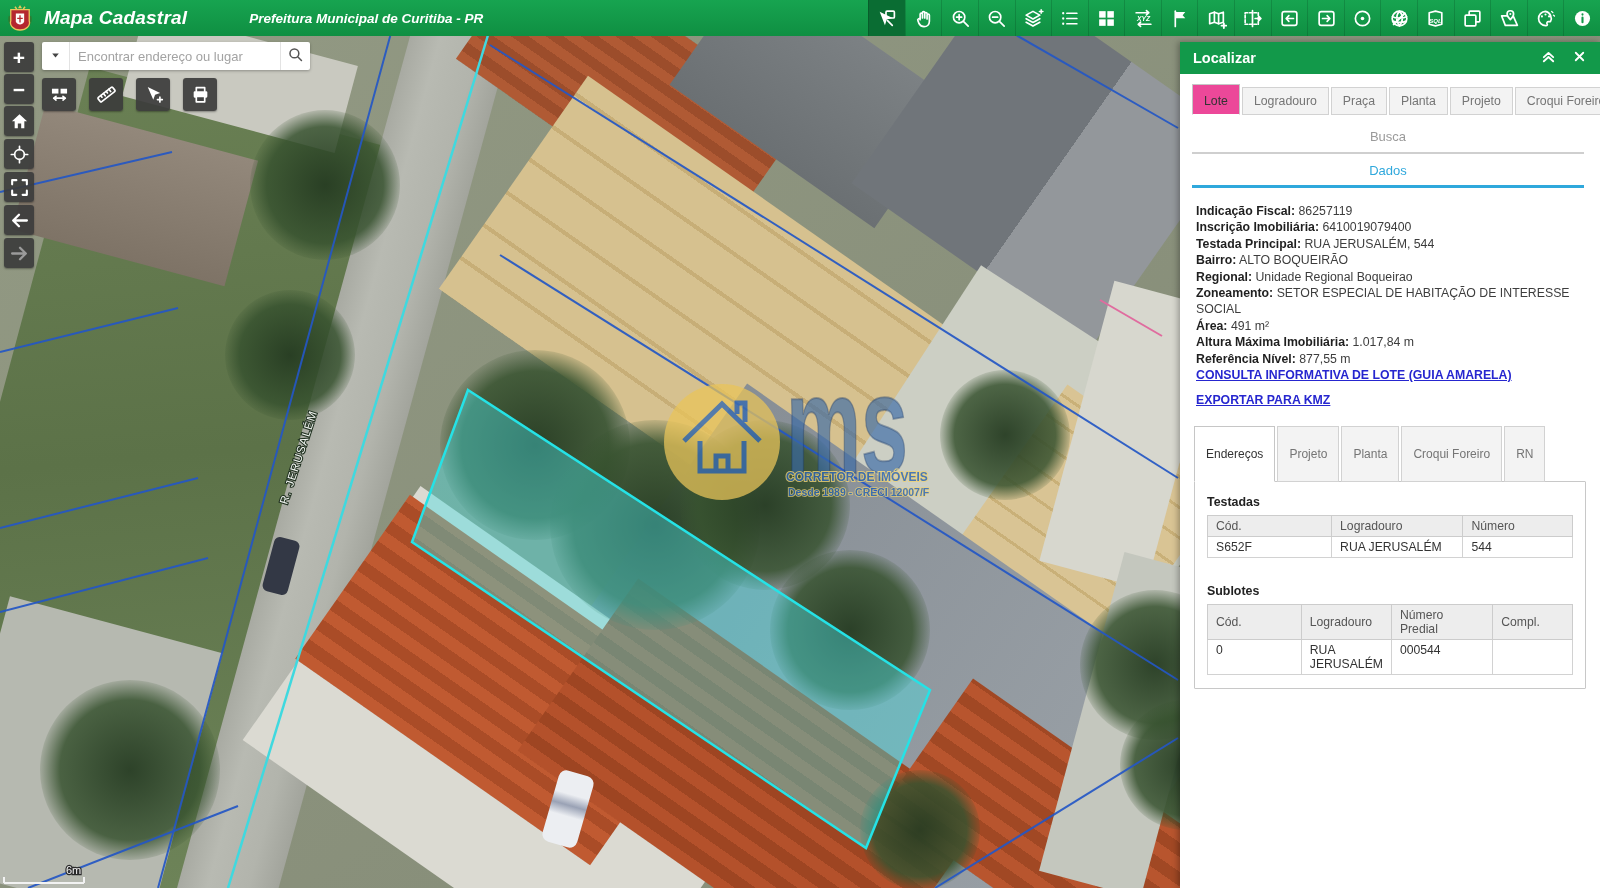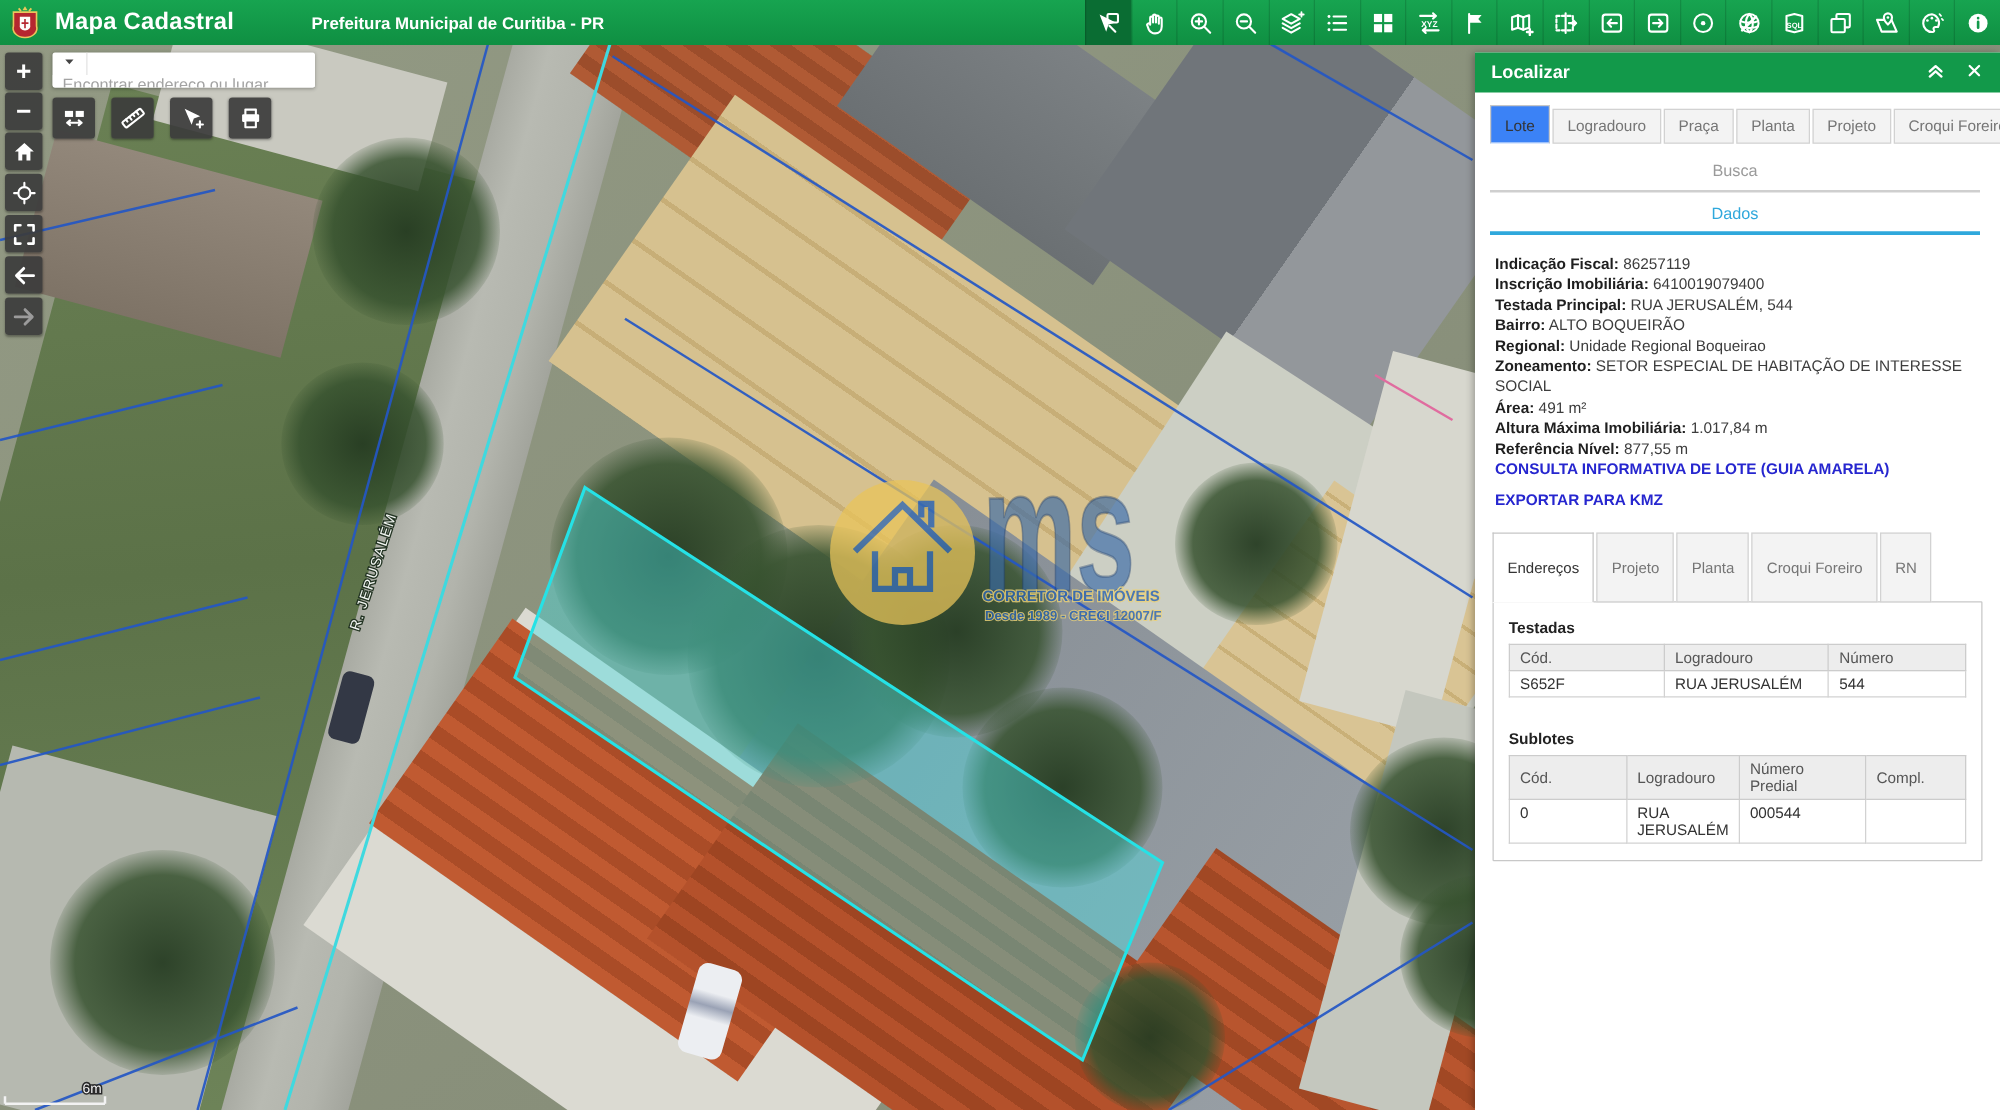--- a/index.html
+++ b/index.html
@@ -9,40 +9,40 @@
   
   #map{position:absolute;inset:0;background:linear-gradient(145deg,#939a84,#888f7a 60%,#8f967f);}
   .mp{position:absolute;}
   .tree{position:absolute;border-radius:50%;
     background:radial-gradient(circle,rgba(38,60,34,.95) 0%,rgba(55,82,47,.85) 55%,rgba(55,82,47,0) 74%);}
   #overlay{position:absolute;inset:0;pointer-events:none;}
   #overlay text{font-family:"Liberation Sans",sans-serif;}
 
   
   #topbar{position:absolute;top:0;left:0;right:0;height:36px;z-index:30;
-    background:linear-gradient(#17a450,#0f8f42);display:flex;align-items:center;}
+    background:linear-gradient(#17a450,#0f8f42);display:flex;align-items:center;font-style:italic;}
   .tb-title{margin-left:12px;font-size:19px;font-weight:bold;color:#fff;letter-spacing:.2px;}
   .tb-sub{margin-left:62px;font-size:13.5px;font-weight:bold;color:#fff;}
   #tb-icons{position:absolute;right:0;top:0;height:36px;display:flex;}
   .tb-cell{width:36.6px;height:36px;display:flex;align-items:center;justify-content:center;
     color:#fff;border-left:1px solid rgba(0,0,0,.14);cursor:pointer;box-sizing:border-box;}
   .tb-cell.active{background:#0a6d33;}
 
   
   .ctrl-col{position:absolute;left:4px;z-index:20;}
   #zoombox{top:42px;}
   #navcol{top:106px;}
   .nav-btn{width:30px;height:30px;background:rgba(60,60,60,.92);border-radius:3px;color:#fff;
     display:flex;align-items:center;justify-content:center;margin-bottom:3px;cursor:pointer;
     box-shadow:0 1px 2px rgba(0,0,0,.35);font-size:20px;font-weight:bold;user-select:none;}
   .nav-btn.zoomtxt{font-size:21px;line-height:1;}
   .nav-btn.disabled{color:#9b9b9b;cursor:default;}
 
   #searchbar{position:absolute;left:42px;top:42px;height:28px;display:flex;z-index:20;
-    box-shadow:0 1px 3px rgba(0,0,0,.3);border-radius:2px;overflow:hidden;background:#fff;flex-direction:column;}
+    box-shadow:0 1px 3px rgba(0,0,0,.3);border-radius:2px;overflow:hidden;background:#fff;}
   .sb-dd{width:27px;display:flex;align-items:center;justify-content:center;border-right:1px solid #e3e3e3;cursor:pointer;}
   #searchbar input{width:194px;border:none;outline:none;padding:0 8px;font-size:13px;color:#333;font-family:inherit;}
   #searchbar input::placeholder{color:#a3a3a3;}
   .sb-btn{width:29px;display:flex;align-items:center;justify-content:center;border-left:1px solid #e3e3e3;color:#555;cursor:pointer;}
 
   #tools{position:absolute;left:42px;top:78px;display:flex;gap:13px;z-index:20;}
   .tool-btn{width:34px;height:33px;background:rgba(60,60,60,.92);border-radius:3px;color:#fff;
     display:flex;align-items:center;justify-content:center;cursor:pointer;box-shadow:0 1px 2px rgba(0,0,0,.35);}
 
   
@@ -50,33 +50,33 @@
     box-shadow:-2px 0 6px rgba(0,0,0,.3);font-size:12.3px;color:#333;}
   .panel-header{height:32px;background:#12994a;display:flex;align-items:center;color:#fff;}
   .ph-title{font-size:14.5px;font-weight:bold;margin-left:13px;}
   .ph-icons{margin-left:auto;display:flex;align-items:center;gap:15px;margin-right:13px;}
   .ph-btn{cursor:pointer;display:flex;}
 
   .main-tabs{display:flex;margin:13px 12px 0 12px;}
   .mtab{padding:6px 11px;font-size:12.3px;background:#f3f3f3;border:1px solid #d2d2d2;color:#757575;
     margin-left:2px;cursor:pointer;white-space:nowrap;box-sizing:border-box;}
   .mtab:first-child{margin-left:0;}
-  .mtab.active{background:#3b82f6;color:#333;border-color:#c6c6c6;border-bottom-color:#fff;
+  .mtab.active{background:#ec4899;color:#333;border-color:#c6c6c6;border-bottom-color:#fff;
     position:relative;z-index:2;margin-top:-3px;padding-top:9px;}
 
   .subtabs{display:flex;margin:5px 16px 0 12px;flex-direction:column;}
   .stab{flex:1;text-align:center;padding:9px 0 8px;font-size:13px;color:#9a9a9a;
     border-bottom:2px solid #cfcfcf;cursor:pointer;}
   .stab.active{color:#2fa8dc;border-bottom:3px solid #2fa8dc;padding-bottom:7px;}
 
   #fields{margin:15px 14px 0 16px;line-height:16.4px;}
   .flabel{font-weight:bold;color:#1f1f1f;}
   .fvalue{color:#3d3d3d;}
   .plink{display:block;margin:1px 14px 0 16px;color:#2626cf;font-weight:bold;
-    font-size:12.3px;cursor:pointer;}
+    text-decoration:underline;font-size:12.3px;cursor:pointer;}
   #link2{margin-top:11px;}
 
   .inner-tabs{display:flex;margin:19px 12px 0 14px;position:relative;z-index:2;}
   .itab{padding:20px 11px;font-size:12px;background:#f3f3f3;border:1px solid #d2d2d2;color:#757575;
     margin-left:2px;cursor:pointer;white-space:nowrap;}
   .itab:first-child{margin-left:0;}
   .itab.active{background:#fff;color:#333;border-color:#c6c6c6;border-bottom-color:#fff;}
   .inner-box{border:1px solid #c8c8c8;margin:-1px 14px 0 14px;padding:11px 12px 13px;border-radius:1px;}
   .sec-title{font-weight:bold;font-size:12.4px;margin:2px 0 6px;color:#222;}
   #sublotes-title{margin-top:26px;}

